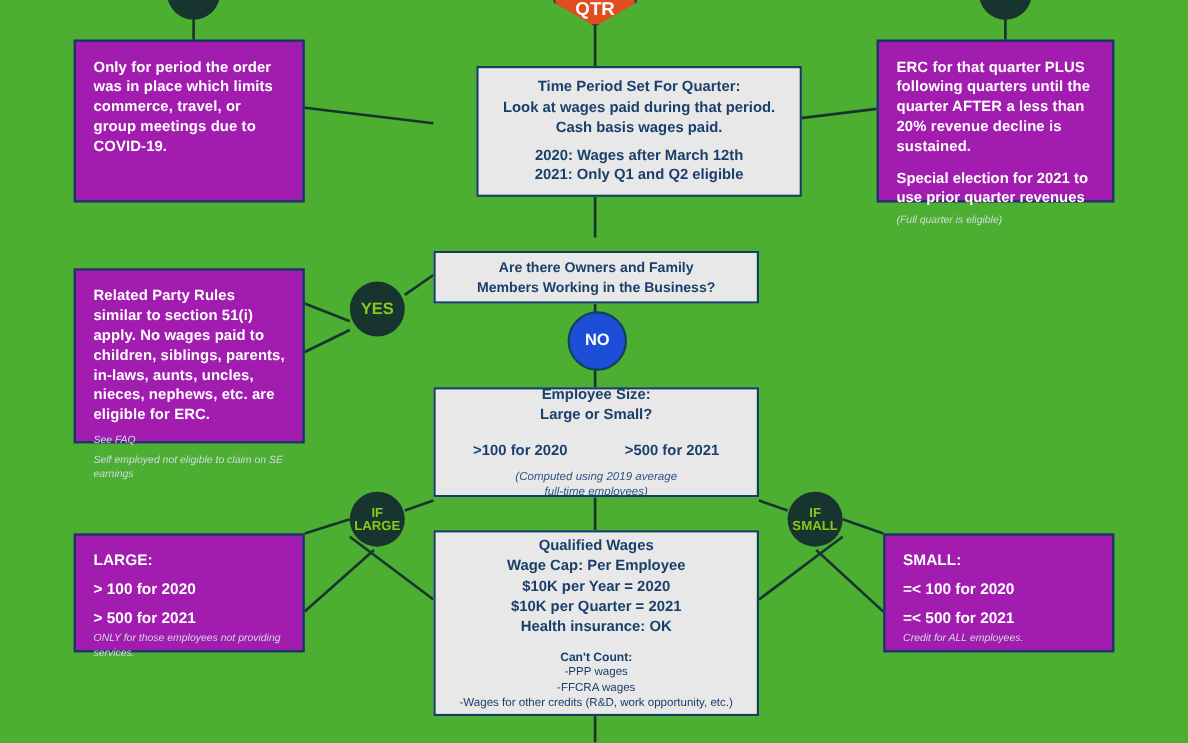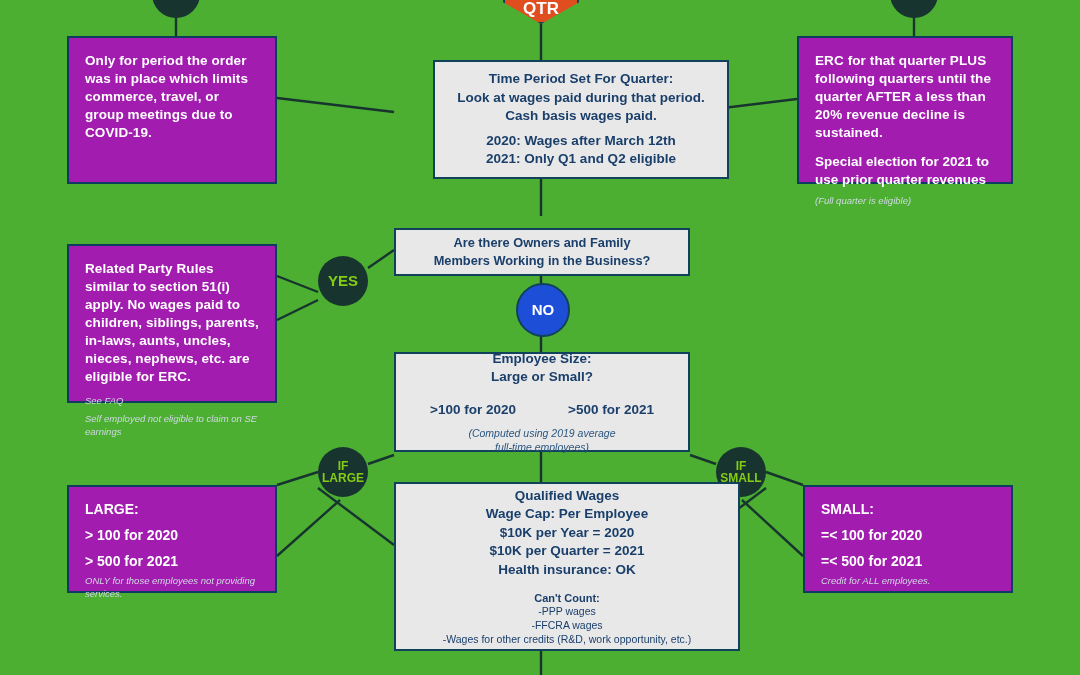--- a/index.html
+++ b/index.html
@@ -253,21 +253,21 @@
     </span>
   </div>
 
   <div class="node navy" style="left:67px;top:485px;width:210px;height:108px;">
     <div class="lineitem first">LARGE:</div>
     <div class="lineitem">&gt; 100 for 2020</div>
     <div class="lineitem">&gt; 500 for 2021</div>
     <div class="note tight">ONLY for those employees not providing services.</div>
   </div>
 
-  <div class="node grey" style="left:394px;top:482px;width:346px;height:169px;">
+  <div class="node grey" style="left:394px;top:482px;width:296px;height:169px;">
     <div class="t">Qualified Wages</div>
     <div style="height:10px"></div>
     <div class="t">Wage Cap: Per Employee</div>
     <div class="t">$10K per Year = 2020</div>
     <div class="t">$10K per Quarter = 2021</div>
     <div style="height:10px"></div>
     <div class="t">Health insurance: OK</div>
     <div class="cant">Can't Count:</div>
     <div class="cantline">-PPP wages</div>
     <div class="cantline">-FFCRA wages</div>

